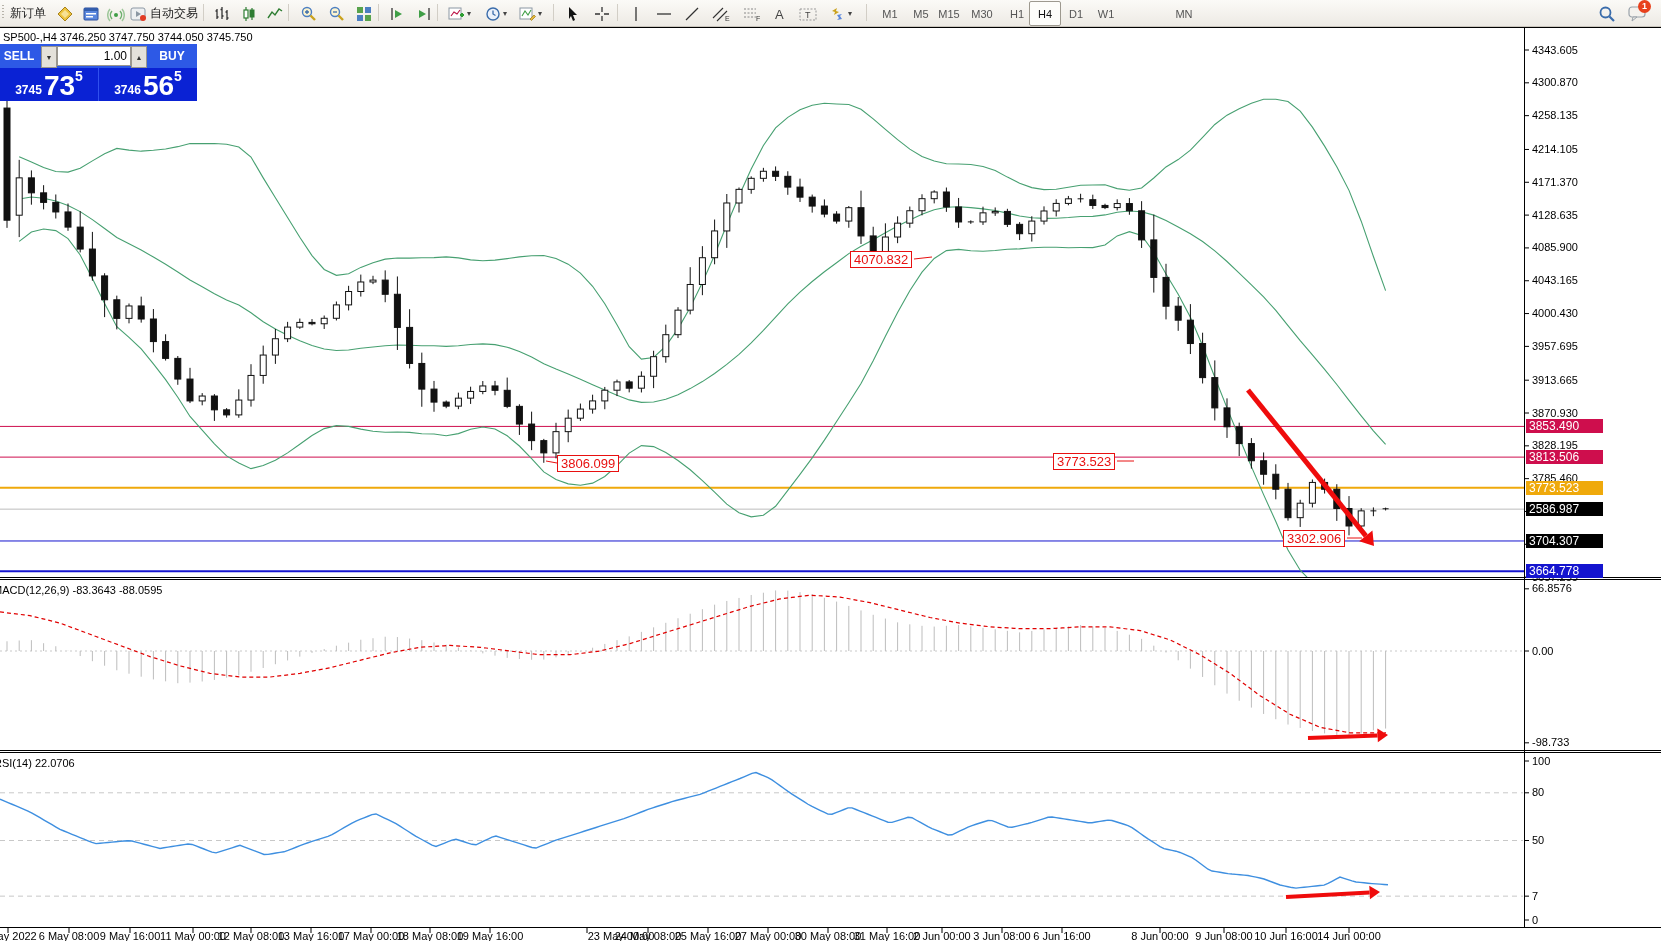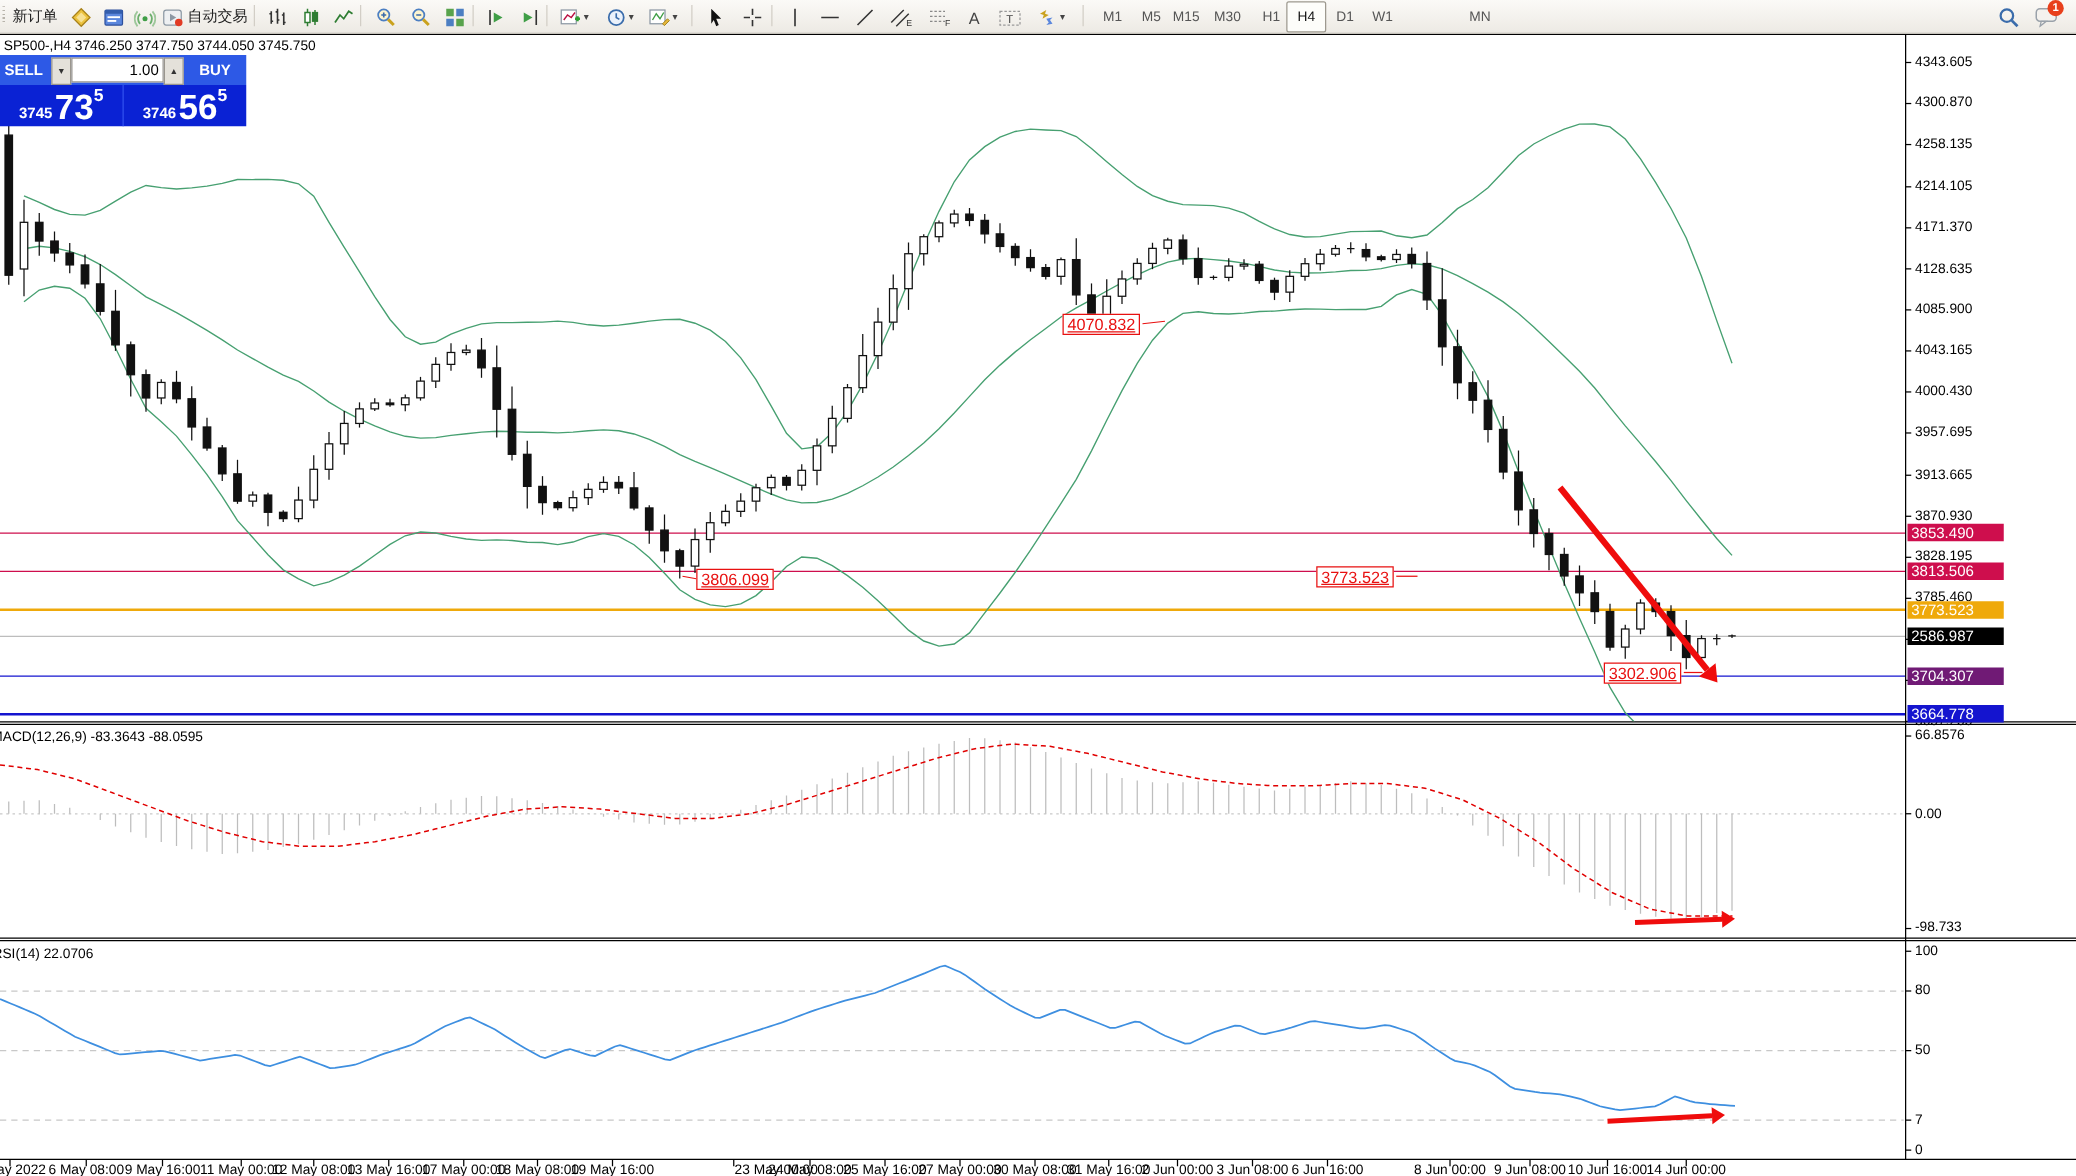--- a/index.html
+++ b/index.html
@@ -20,21 +20,21 @@
   #notif-badge{position:absolute;right:-4px;top:-5px;background:#e8401c;color:#fff;border-radius:50%;
     width:13px;height:13px;font-size:9px;line-height:13px;text-align:center;font-weight:700;}
 
   
   .hdr{position:absolute;left:3px;top:31px;font-size:11px;color:#000;white-space:nowrap;z-index:10;}
   .indlabel{position:absolute;font-size:11px;color:#000;white-space:nowrap;z-index:10;}
   .axis-label{position:absolute;left:1532px;font-size:11px;color:#000;white-space:nowrap;z-index:5;}
   .badge{position:absolute;left:1526px;width:74px;height:14px;font-size:12px;line-height:14px;
     color:#fff;padding-left:3px;z-index:8;}
   .callout{position:absolute;border:1px solid #e81010;color:#e81010;background:#fff;
-    font-size:13px;line-height:15px;padding:0 3px;white-space:nowrap;z-index:12;text-decoration:underline;}
+    font-size:13px;line-height:15px;padding:0 3px;white-space:nowrap;z-index:12;}
   .tlabel{position:absolute;top:930px;transform:translateX(-50%);font-size:11px;color:#000;white-space:nowrap;}
 
   
   #quote{position:absolute;left:0;top:44px;width:197px;z-index:20;}
   .qrow1{display:flex;height:24px;background:#2d59e6;}
   .qbtn{color:#fff;font-size:12px;font-weight:700;display:flex;align-items:center;justify-content:center;}
   .qspin{width:14px;height:20px;margin-top:2px;background:#e4e1da;border:1px solid #9a968e;
     font-size:7px;color:#333;display:flex;align-items:center;justify-content:center;}
   .qvol{width:66px;height:18px;margin-top:2px;border:1px solid #9a968e;font-size:12px;
     text-align:right;padding:0 3px;font-family:"Liberation Sans",sans-serif;}
@@ -744,21 +744,21 @@
       <div class="axis-label" style="top:736.32169px">-98.733</div>
       <div class="axis-label" style="top:754.5px">100</div>
       <div class="axis-label" style="top:786.3px">80</div>
       <div class="axis-label" style="top:834px">50</div>
       <div class="axis-label" style="top:889.65px">7</div>
       <div class="axis-label" style="top:913.5px">0</div>
       <div class="badge" style="top:419.40831999999983px;background:#ce0e4d">3853.490</div>
       <div class="badge" style="top:450.1160319999998px;background:#ce0e4d">3813.506</div>
       <div class="badge" style="top:480.8229759999996px;background:#efa90b">3773.523</div>
       <div class="badge" style="top:502.1526399999997px;background:#000000">2586.987</div>
-      <div class="badge" style="top:533.9808639999999px;background:#701a75">3704.307</div>
+      <div class="badge" style="top:533.9808639999999px;background:#000000">3704.307</div>
       <div class="badge" style="top:564.3391359999998px;background:#1414cf">3664.778</div>
       <div class="callout" style="left:557px;top:455px">3806.099</div>
       <div class="callout" style="left:850px;top:251px">4070.832</div>
       <div class="callout" style="left:1053px;top:453px">3773.523</div>
       <div class="callout" style="left:1283px;top:530px">3302.906</div>
       <div class="tlabel" style="left:8px">4 May 2022</div>
       <div class="tlabel" style="left:69px">6 May 08:00</div>
       <div class="tlabel" style="left:130px">9 May 16:00</div>
       <div class="tlabel" style="left:193px">11 May 00:00</div>
       <div class="tlabel" style="left:251px">12 May 08:00</div>

